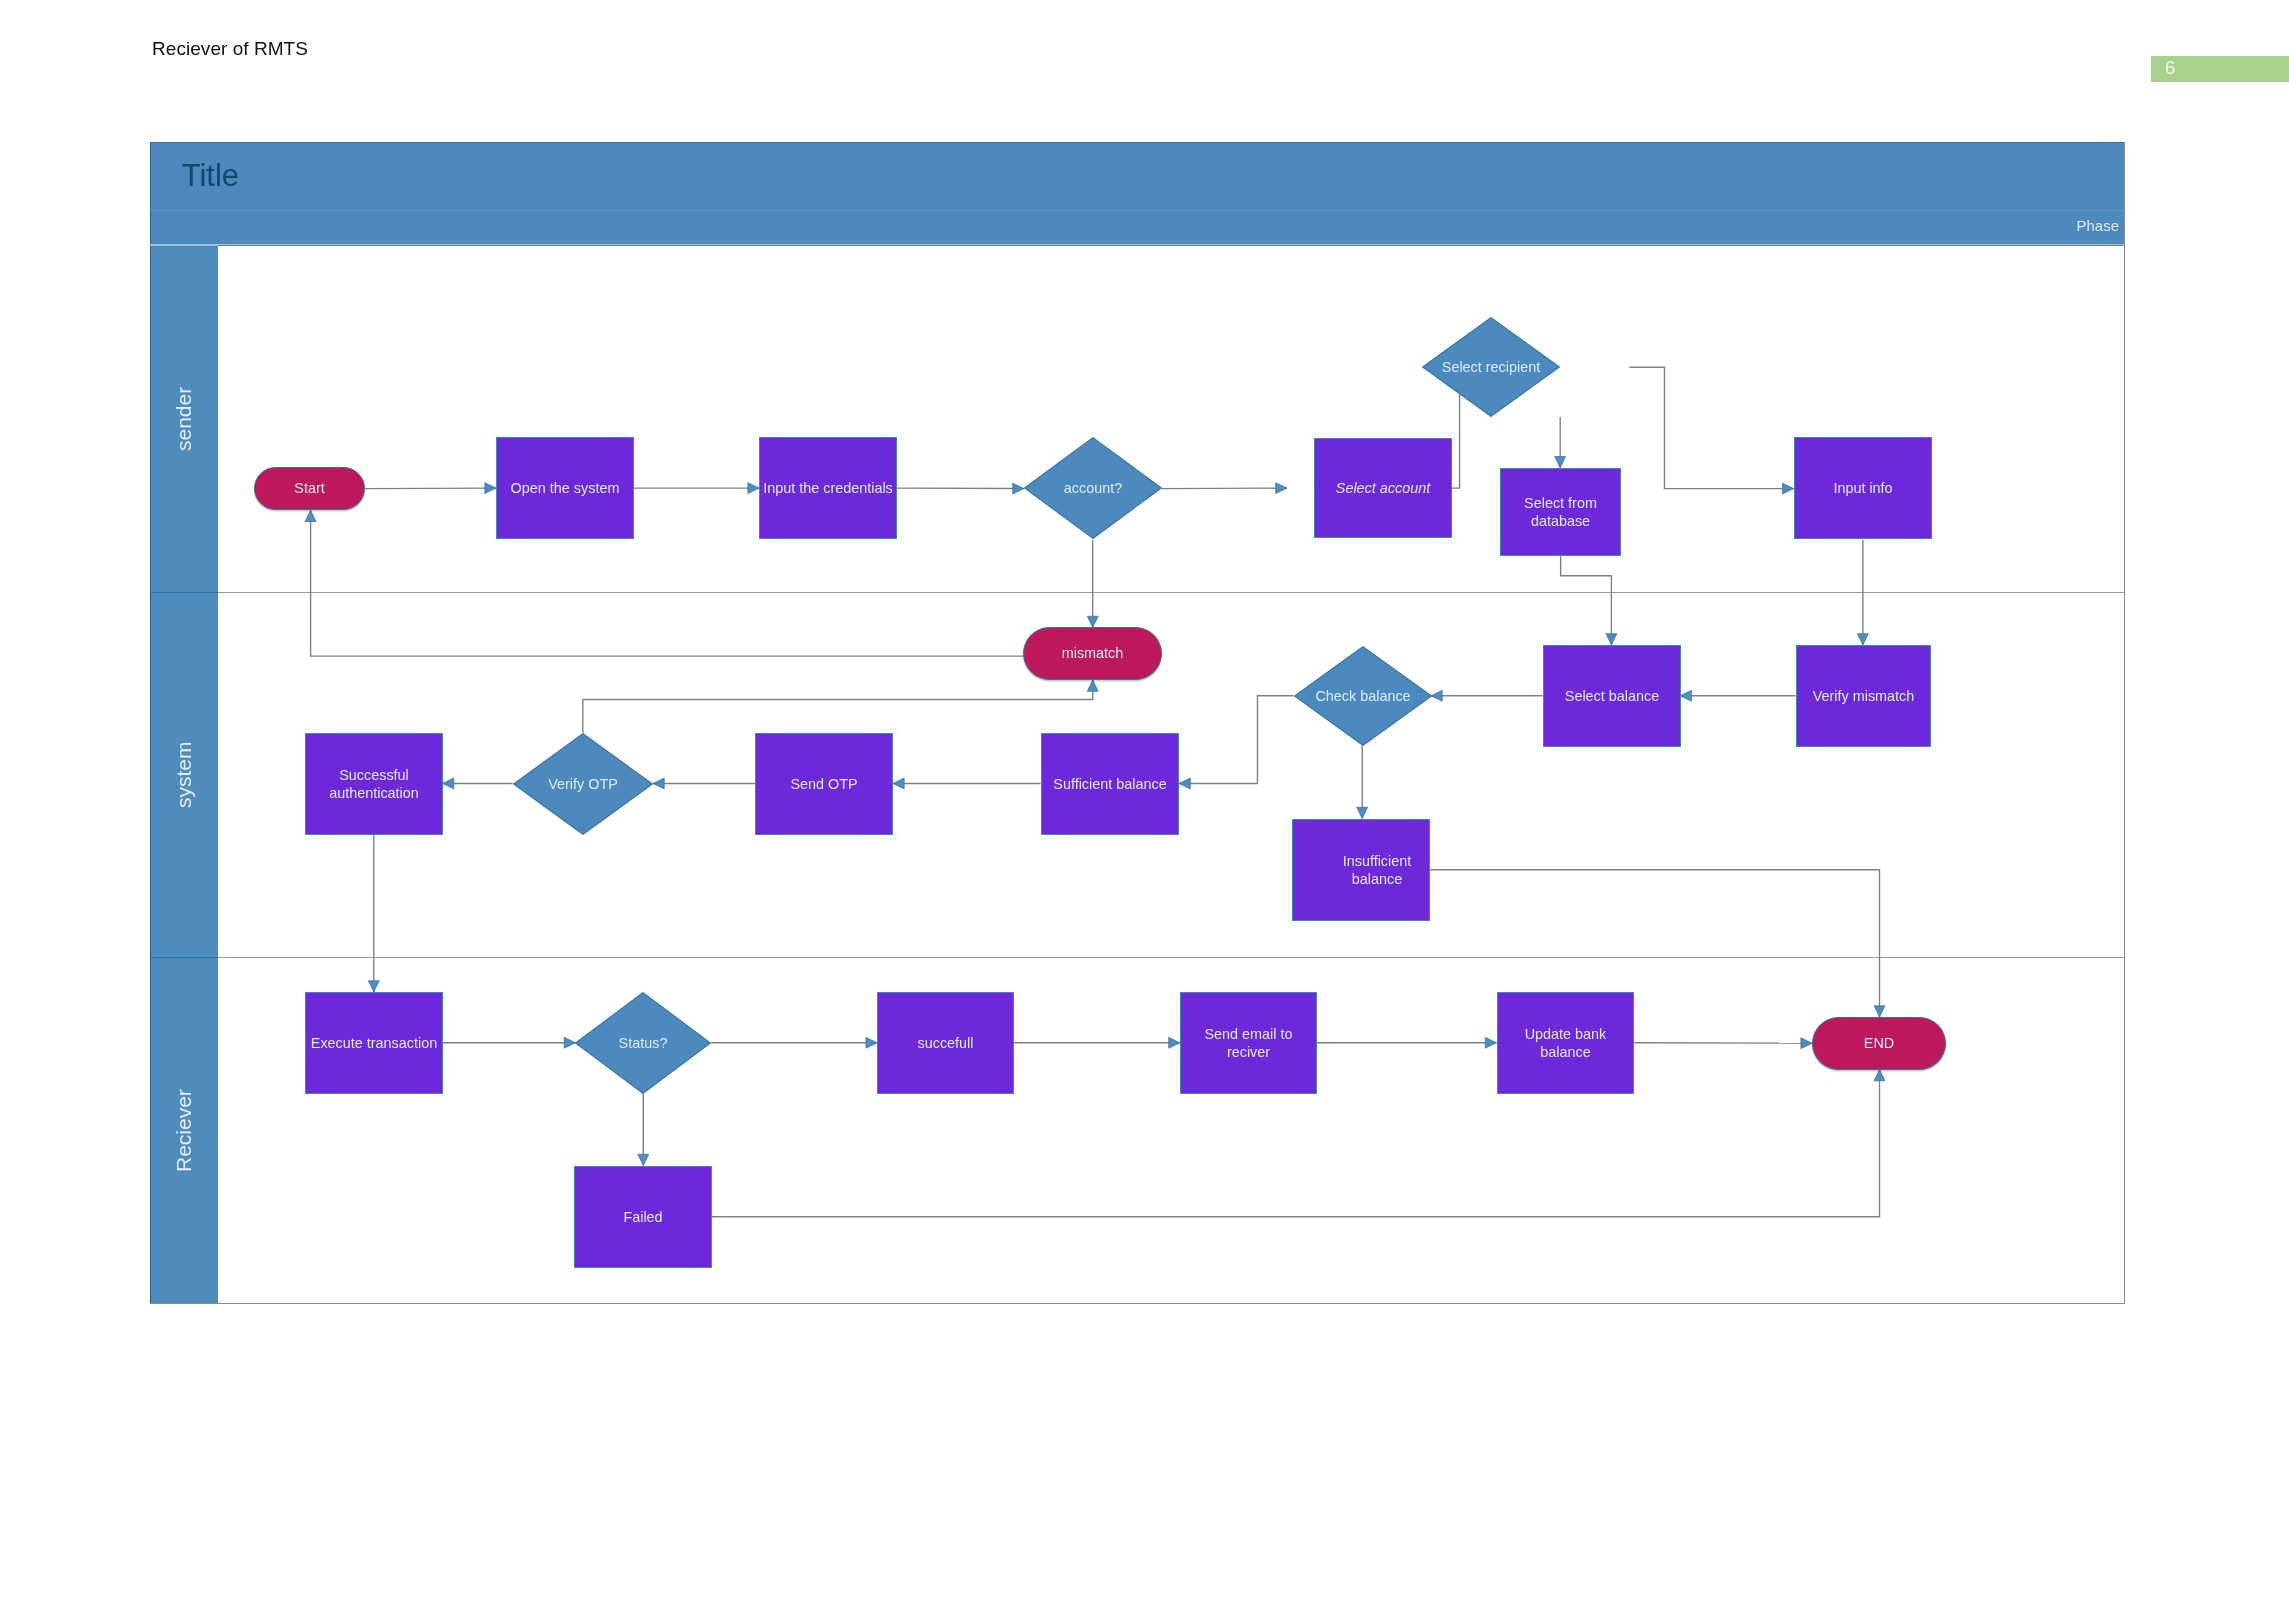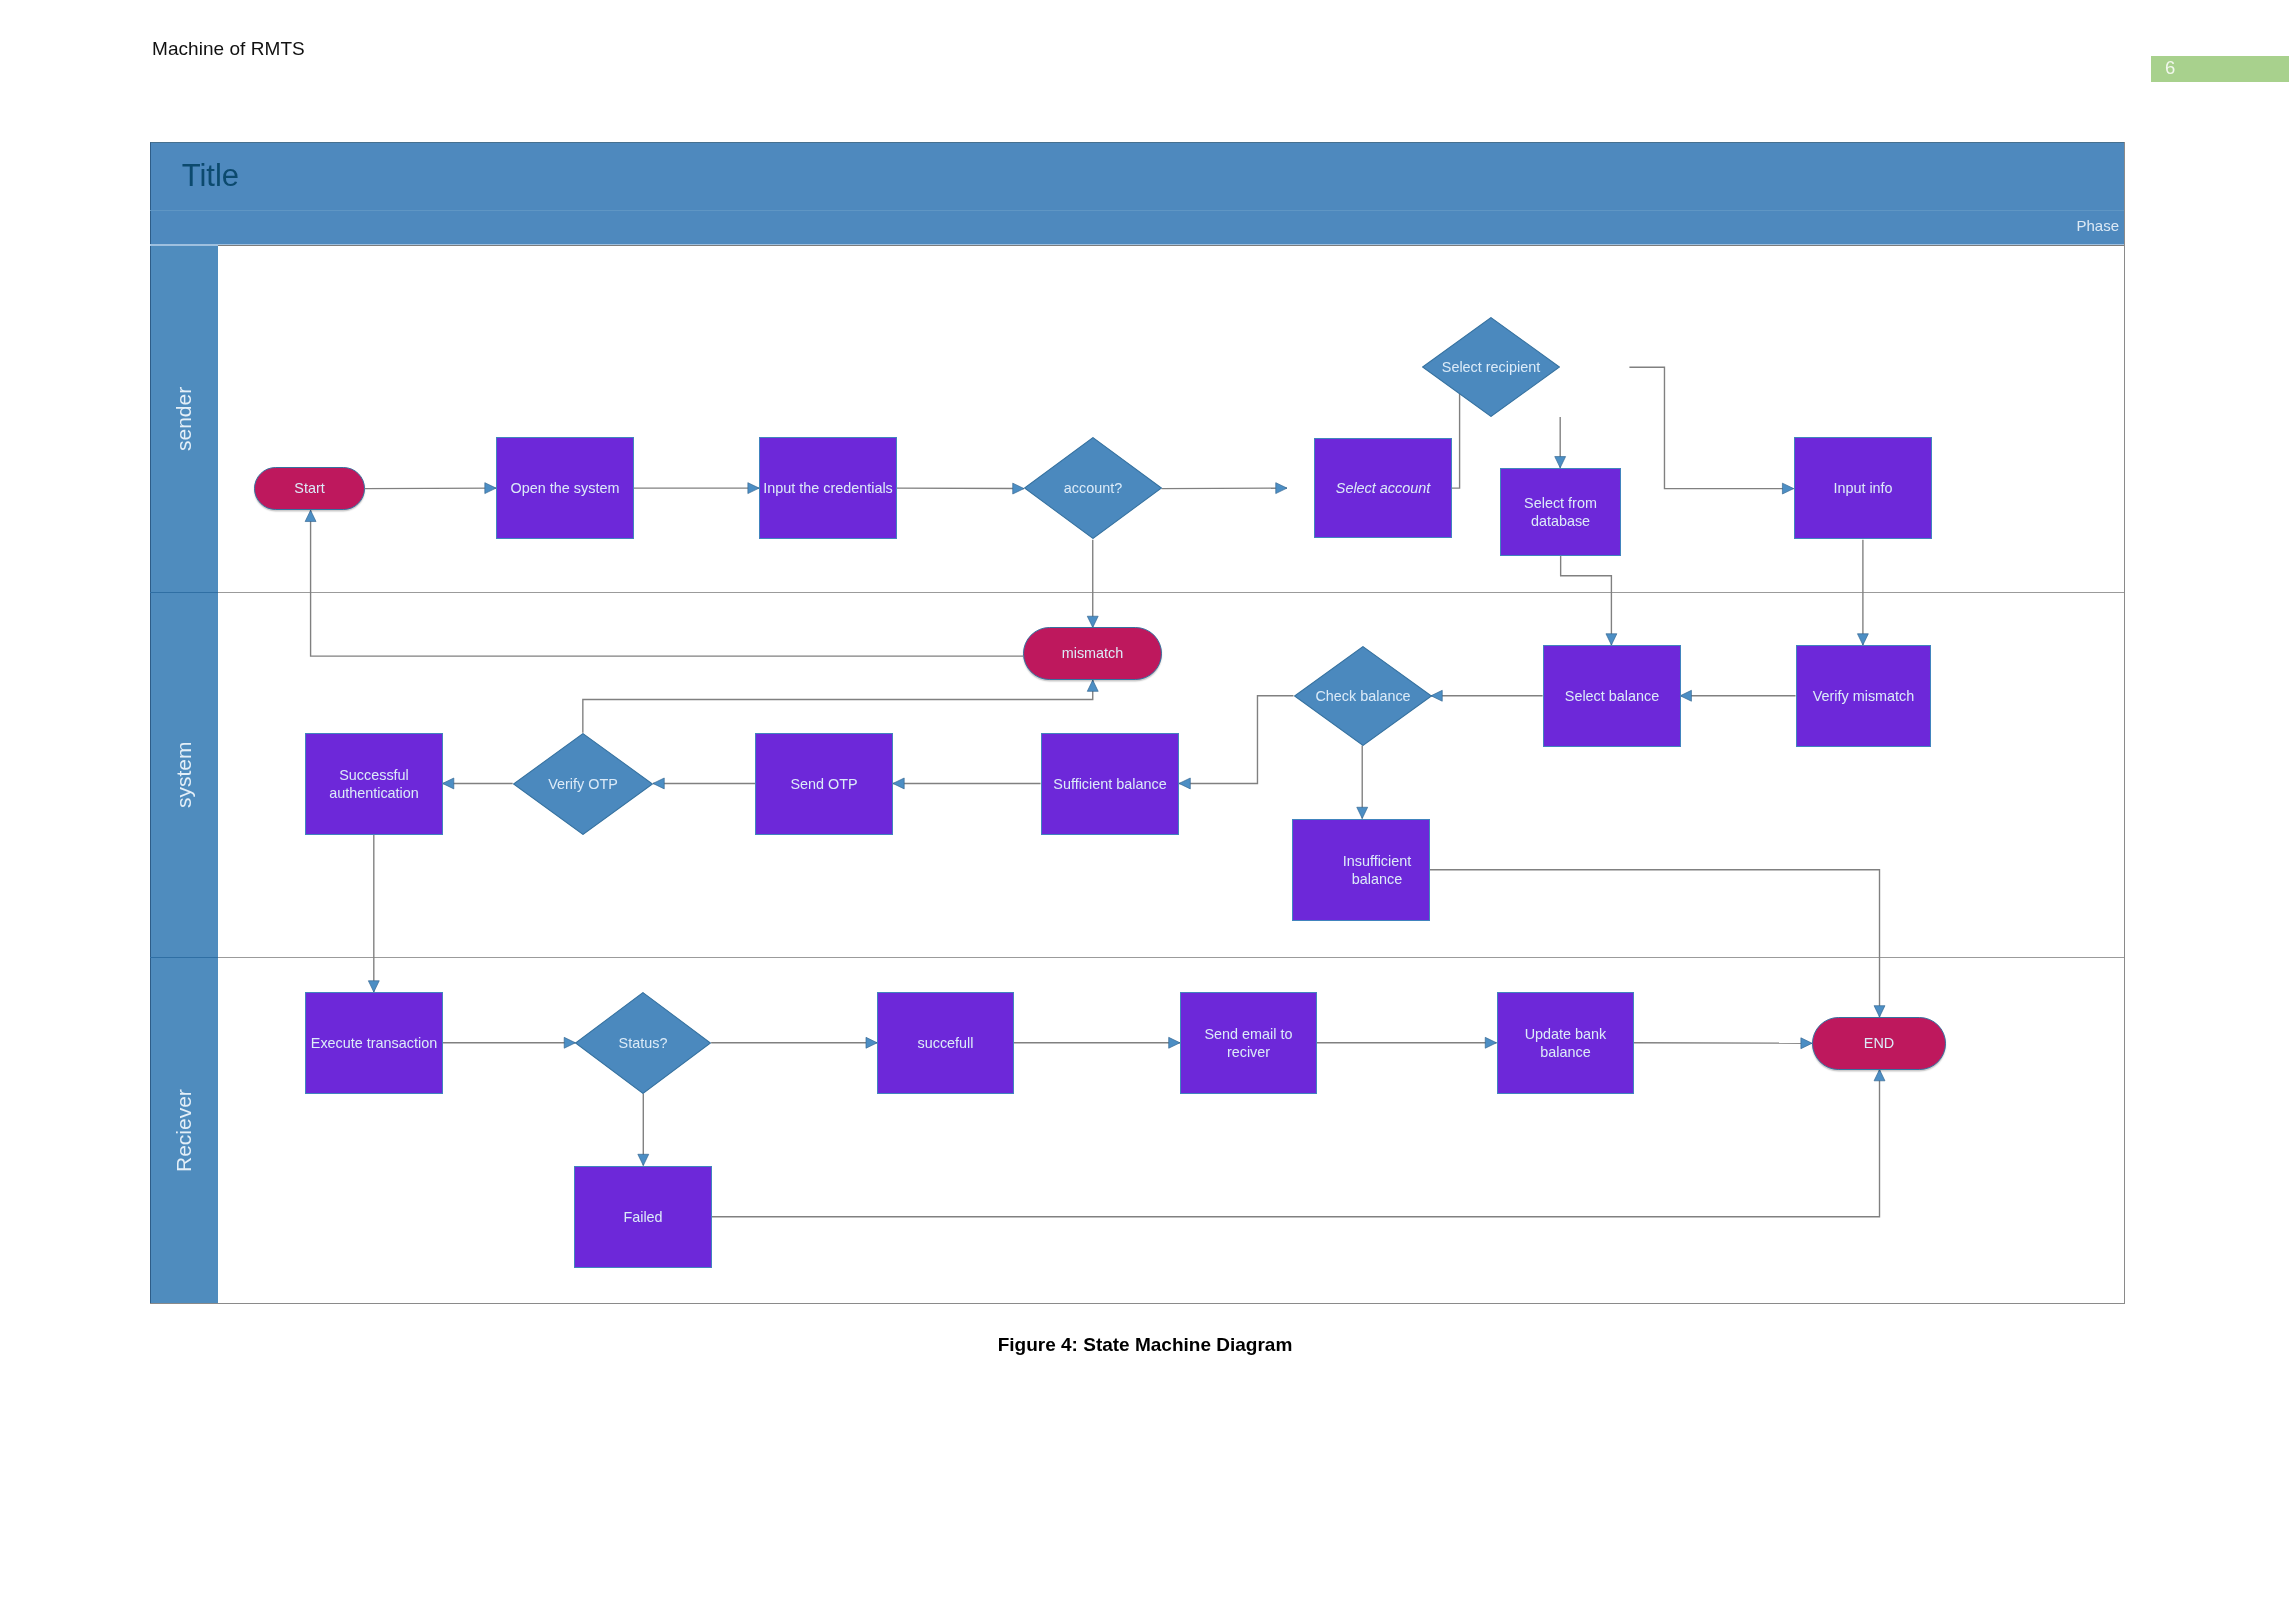--- a/index.html
+++ b/index.html
@@ -45,21 +45,21 @@
   .dshape polygon{fill:#4B89BE;stroke:#35719F;stroke-width:1.1;}
 
   .caption{position:absolute;left:0;top:1334px;width:2290px;text-align:center;
            font-size:19px;font-weight:bold;color:#000;}
 </style>
 </head>
 <body>
 
 <div id="page">
 
-  <div class="doc-header">Machine of RMTS</div>
+  <div class="doc-header">Reciever of RMTS</div>
 
   <div class="page-badge">
     <span class="num">6</span>
   </div>
 
   <div id="frame">
 
     <div class="band"></div>
     <div class="band-sep"></div>
     <div class="band-glow"></div>
@@ -223,15 +223,14 @@
     <span class="lbl">Update bank
 balance</span>
   </div>
   <div class="node terminator" style="left:1662px;top:875px;width:134px;height:53px;">
     <span class="lbl">END</span>
   </div>
 
     <div class="frame-border"></div>
   </div>
 
-  <div class="caption">Figure 4: State Machine Diagram</div>
 </div>
 
 
 </body></html>

